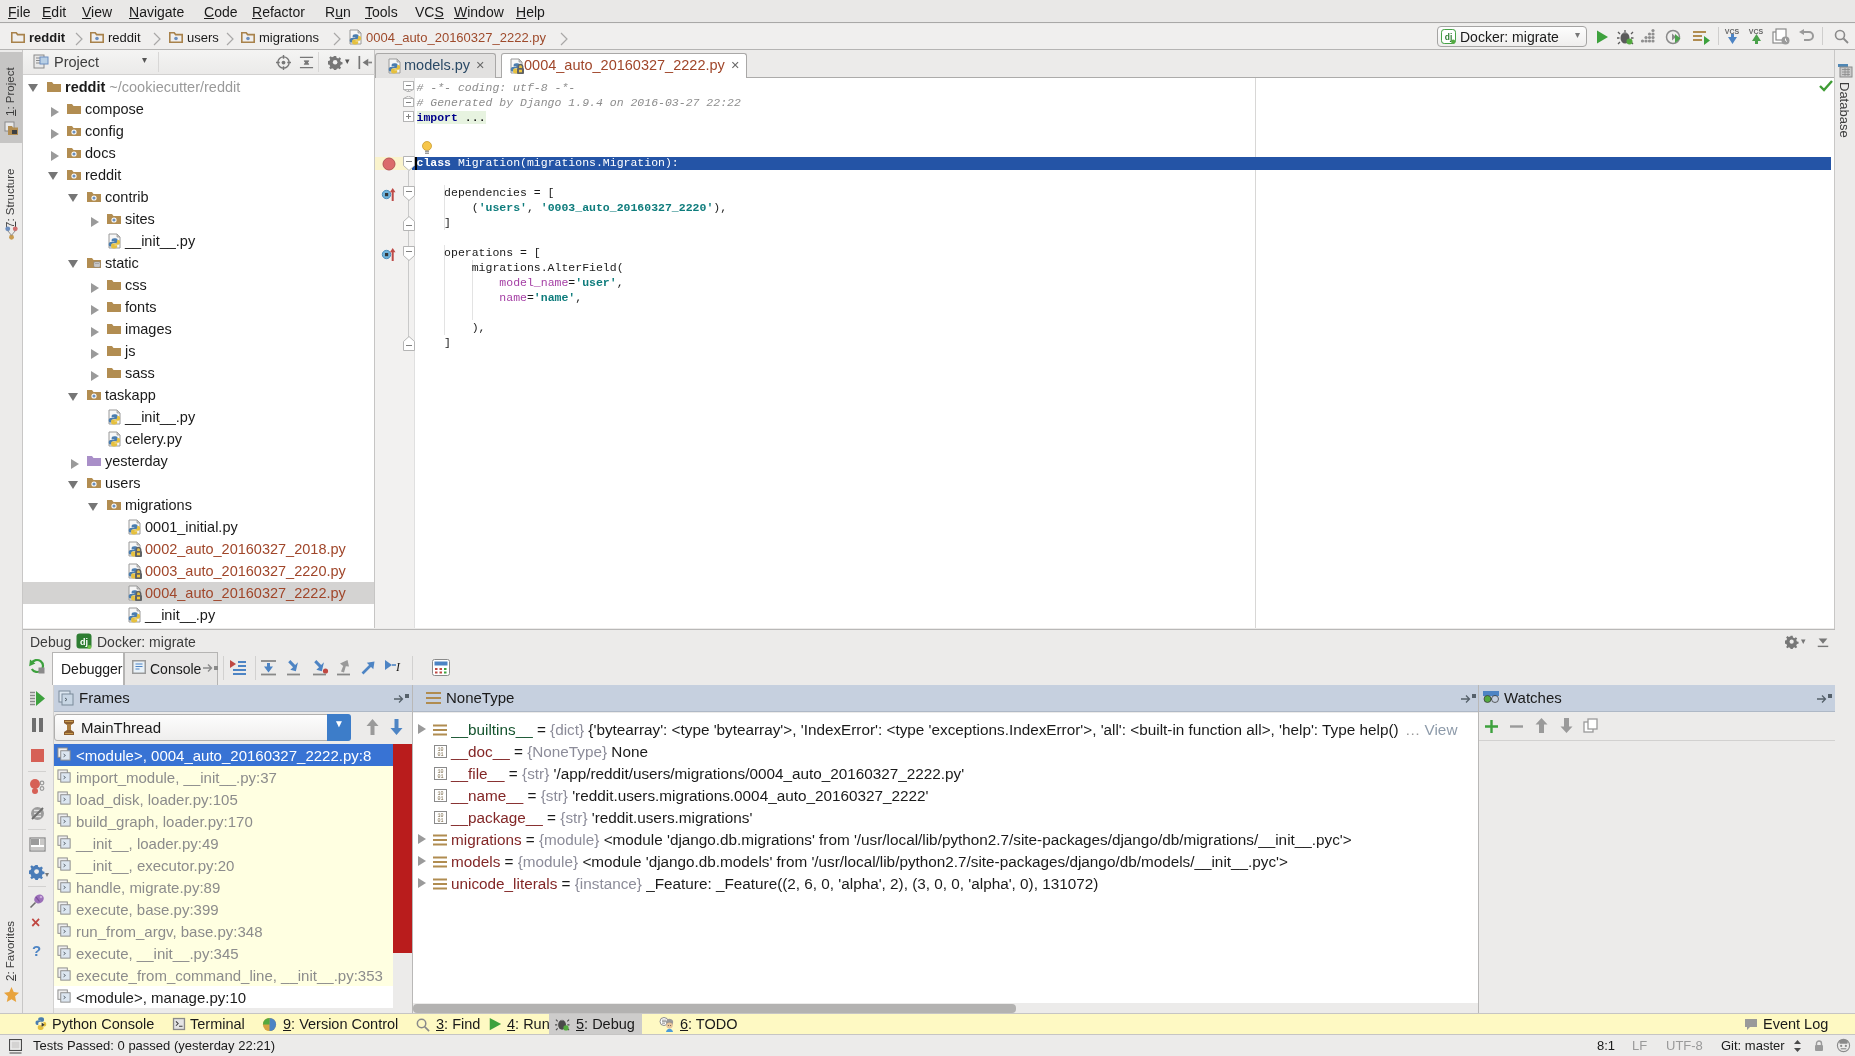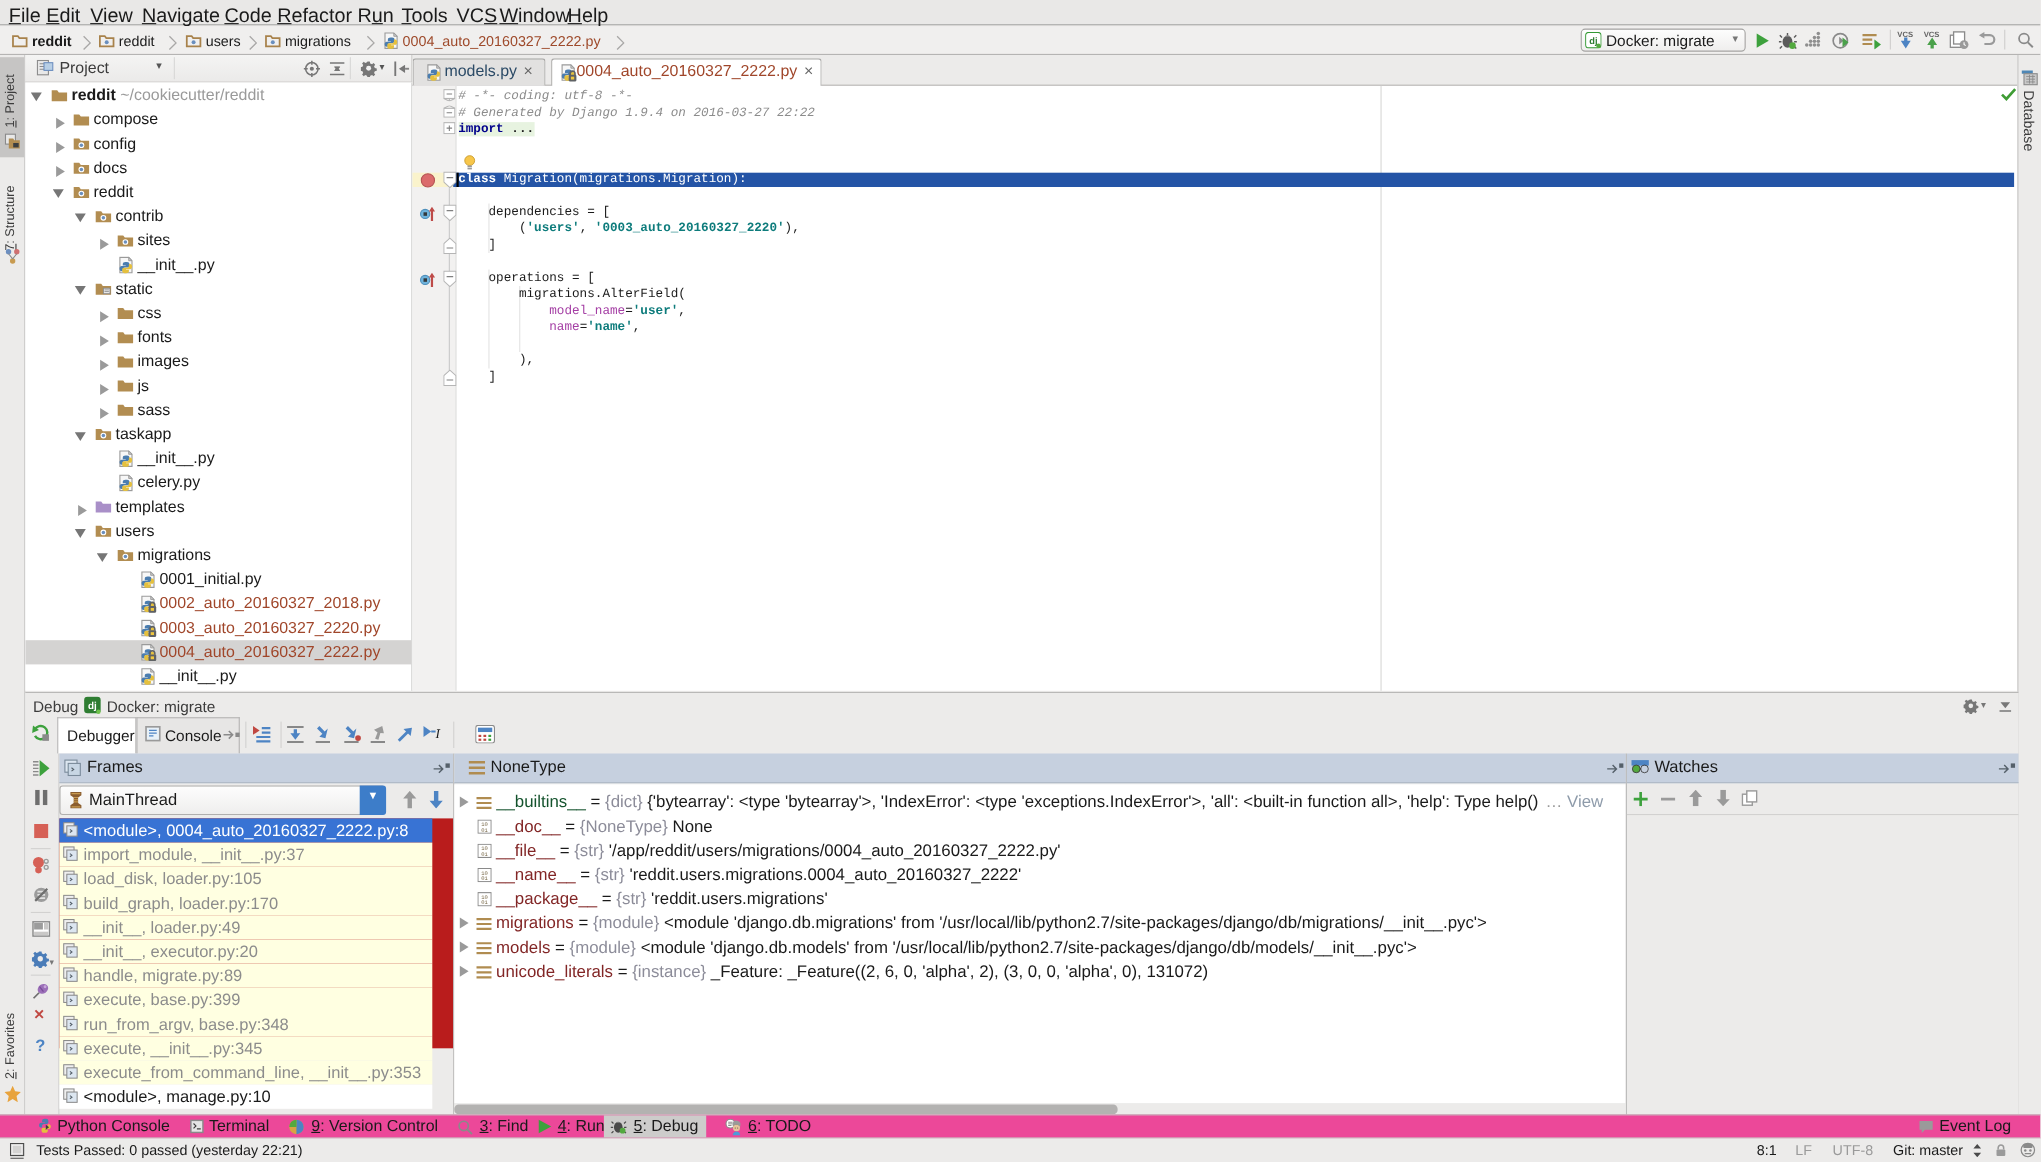--- a/index.html
+++ b/index.html
@@ -2,21 +2,21 @@
 <html><head>
 <meta charset="utf-8">
 <style>
 * { margin:0; padding:0; box-sizing:border-box; }
 html,body { width:1855px; height:1056px; overflow:hidden; }
 body { font-family:"Liberation Sans", sans-serif; font-size:14.5px; color:#1a1a1a; background:#ECEBEA; position:relative; }
 .abs { position:absolute; }
 .u { text-decoration:underline; }
 .vtext { writing-mode:vertical-rl; }
 
-#menubar { left:0; top:0; width:1855px; height:23px; background:#E9E8E7; border-bottom:1px solid #A9A8A7; font-size:18px; }
+#menubar { left:0; top:0; width:1855px; height:23px; background:#E9E8E7; border-bottom:1px solid #A9A8A7; font-size:14px; }
 #menubar span.mi { position:absolute; top:4px; }
 
 #navbar { left:0; top:24px; width:1855px; height:26px; background:#F0EFEE; border-bottom:1px solid #B5B4B3; font-size:13px; }
 .crumb { position:absolute; top:5px; height:16px; } span.crumb { top:6px; }
 
 #lstripe { left:0; top:50px; width:23px; height:963px; background:#ECEBEA; border-right:1px solid #C8C7C6; }
 .stripetab { position:absolute; left:0; width:22px; text-align:center; color:#3c3c3c; font-size:13px; }
 
 #projhead { left:23px; top:50px; width:352px; height:25px; background:linear-gradient(#F4F4F3,#EBEAE9); border-bottom:1px solid #D2D1D0; border-right:1px solid #C6C5C4; }
 #projtree { left:23px; top:75px; width:352px; height:553px; background:#fff; overflow:hidden; border-right:1px solid #C6C5C4; }
@@ -24,21 +24,21 @@
 
 #edtabs { left:375px; top:50px; width:1459px; height:28px; background:#ECEBEA; border-bottom:1px solid #ACABAA; }
 #editor { left:375px; top:78px; width:1459px; height:550px; background:#fff; }
 #gutter { position:absolute; left:0; top:0; width:40px; height:550px; background:#F2F1F0; border-right:1px solid #E0E0E0; }
 .cl { position:absolute; left:41.5px; height:15px; line-height:15px; font-size:11.5px; white-space:pre; font-family:"Liberation Mono",monospace; }
 
 #rstripe { left:1834px; top:50px; width:21px; height:963px; background:#ECEBEA; border-left:1px solid #C8C7C6; font-size:13px; }
 
 #debug { left:23px; top:629px; width:1812px; height:384px; background:#ECEBEA; border-top:1px solid #B9B8B7; font-size:15px; }
 
-#toolbarrow { left:0; top:1013px; width:1855px; height:22px; background:#ec4899; border-top:1px solid #C6C5C4; border-bottom:1px solid #C6C5C4;padding-left:45px; }
+#toolbarrow { left:0; top:1013px; width:1855px; height:22px; background:#fef9c3; border-top:1px solid #C6C5C4; border-bottom:1px solid #C6C5C4;padding-left:45px; }
 #statusbar { left:0; top:1035px; width:1855px; height:21px; background:#ECEBEA; font-size:13px; }
 </style>
 </head>
 <body>
 <svg width="0" height="0" style="position:absolute">
 <defs>
 <g id="pyfile">
   <path d="M3 1h8l3 3v11H3z" fill="#F7F7F7" stroke="#9a9a9a" stroke-width="1"></path>
   <path d="M11 1l3 3h-3z" fill="#c9c9c9" stroke="#9a9a9a" stroke-width="0.8"></path>
   <path d="M8.2 5.2c-1.8 0-2.6.8-2.6 2v1.2h2.7v.5H4.6c-1.2 0-1.9.9-1.9 2.4 0 1.4.6 2.3 1.9 2.3h1v-1.5c0-1.1.9-1.9 2-1.9h2.5c.9 0 1.6-.7 1.6-1.6V7.2c0-1.2-.9-2-2.2-2z" fill="#4B7DAF"></path>
@@ -364,21 +364,21 @@
       <use href="#pyfile"></use>
     </svg>
 <span class="abs" style="left:102px;top:356px">celery.py</span>
 
 <svg class="abs" style="left:47px;top:383px" width="10" height="12" viewBox="0 0 10 12">
       <path fill="#9a9a9a" d="M1 1l8 5-8 5z"></path>
     </svg>
 <svg class="abs" style="left:63px;top:378px" width="16" height="16" viewBox="0 0 16 16">
       <path fill="#A98FC8" d="M1 3h5l1.5 2H15v8H1z"></path>
     </svg>
-<span class="abs" style="left:82px;top:378px">templates</span>
+<span class="abs" style="left:82px;top:378px">yesterday</span>
 
 <svg class="abs" style="left:44px;top:405px" width="12" height="10" viewBox="0 0 12 10">
       <path fill="#767676" d="M1 1h10L6 9z"></path>
     </svg>
 <svg class="abs" style="left:63px;top:400px" width="16" height="16" viewBox="0 0 16 16">
       <use href="#folderdot"></use>
     </svg>
 <span class="abs" style="left:82px;top:400px">users</span>
 
 <svg class="abs" style="left:64px;top:427px" width="12" height="10" viewBox="0 0 12 10">

